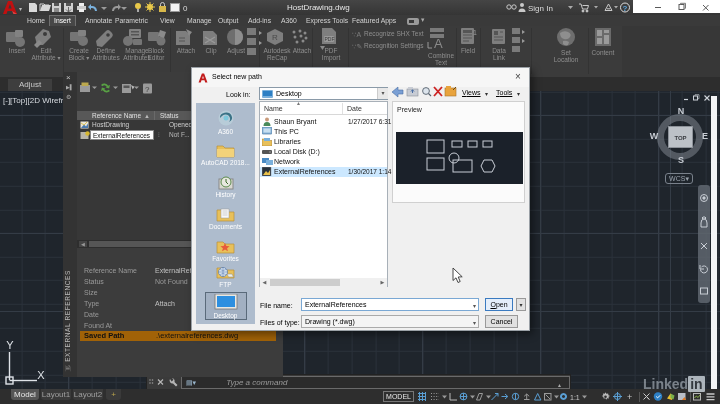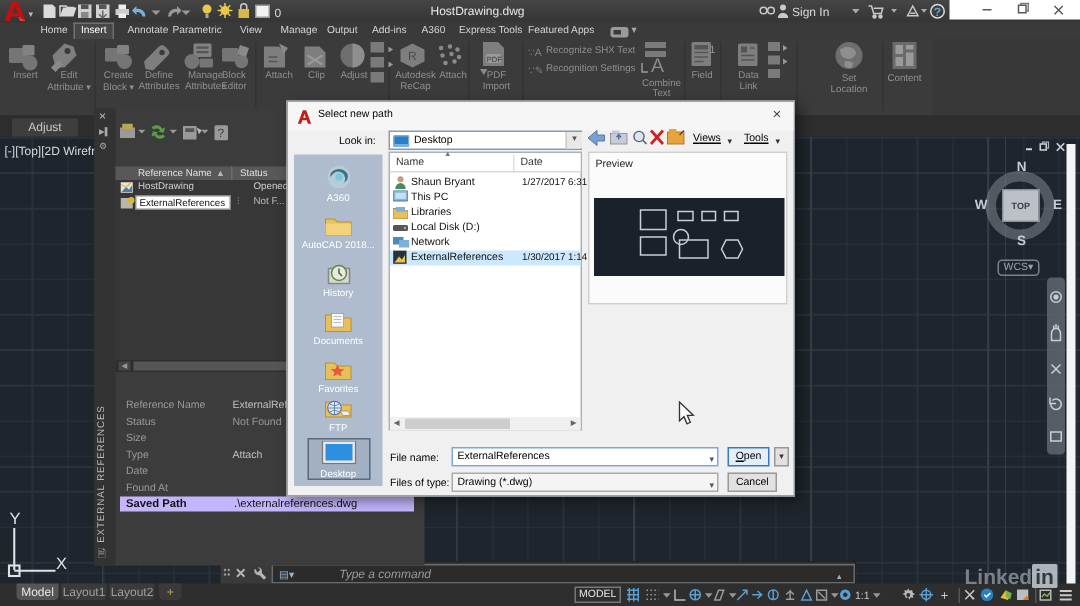--- a/index.html
+++ b/index.html
@@ -540,21 +540,21 @@
   </div>
 
   <div class="abs" style="left:14px;top:193px;width:206px;font-size:7px;color:#9a9a9a">
     <div style="height:11px;line-height:11px"><span style="padding-left:7px">Reference Name</span><span style="position:absolute;left:78px;color:#c0c0c0">ExternalRefer</span></div>
     <div style="height:11px;line-height:11px"><span style="padding-left:7px">Status</span><span style="position:absolute;left:78px;color:#9a9a9a">Not Found</span></div>
     <div style="height:11px;line-height:11px"><span style="padding-left:7px">Size</span></div>
     <div style="height:11px;line-height:11px"><span style="padding-left:7px">Type</span><span style="position:absolute;left:78px;color:#c0c0c0">Attach</span></div>
     <div style="height:11px;line-height:11px"><span style="padding-left:7px">Date</span></div>
     <div style="height:11px;line-height:11px"><span style="padding-left:7px">Found At</span></div>
   </div>
-  <div class="abs" style="left:17px;top:259px;width:196px;height:10px;background:#c4b5fd;color:#111;font-size:7.5px;line-height:10px"><span style="padding-left:4px;font-weight:bold">Saved Path</span><span style="position:absolute;left:76px;font-weight:normal">.\externalreferences.dwg</span></div>
+  <div class="abs" style="left:17px;top:259px;width:196px;height:10px;background:#a16207;color:#111;font-size:7.5px;line-height:10px"><span style="padding-left:4px;font-weight:bold">Saved Path</span><span style="position:absolute;left:76px;font-weight:normal">.\externalreferences.dwg</span></div>
 </div>
 
 <div class="abs" id="dialog" style="left:191px;top:67px;width:339px;height:264px;background:#f0f0f0;border:1px solid #9aa0a6;box-shadow:3px 3px 8px rgba(0,0,0,0.45);font-size:7px;color:#000">
 
   <div class="abs" style="left:0;top:0;width:337px;height:19px;background:#f6f6f6">
     <svg class="abs" style="left:6px;top:5px" width="10" height="10" viewBox="0 0 18 18">
       <path d="M1,17 L7,1 L11,1 L17,17 L13,17 L11.7,13 L6.3,13 L5,17 Z" fill="#c21c1c"></path>
       <path d="M7.5,9.8 L9,5 L10.5,9.8 Z" fill="#f6f6f6"></path>
     </svg>
     <div class="abs" style="left:20px;top:5px">Select new path</div>

